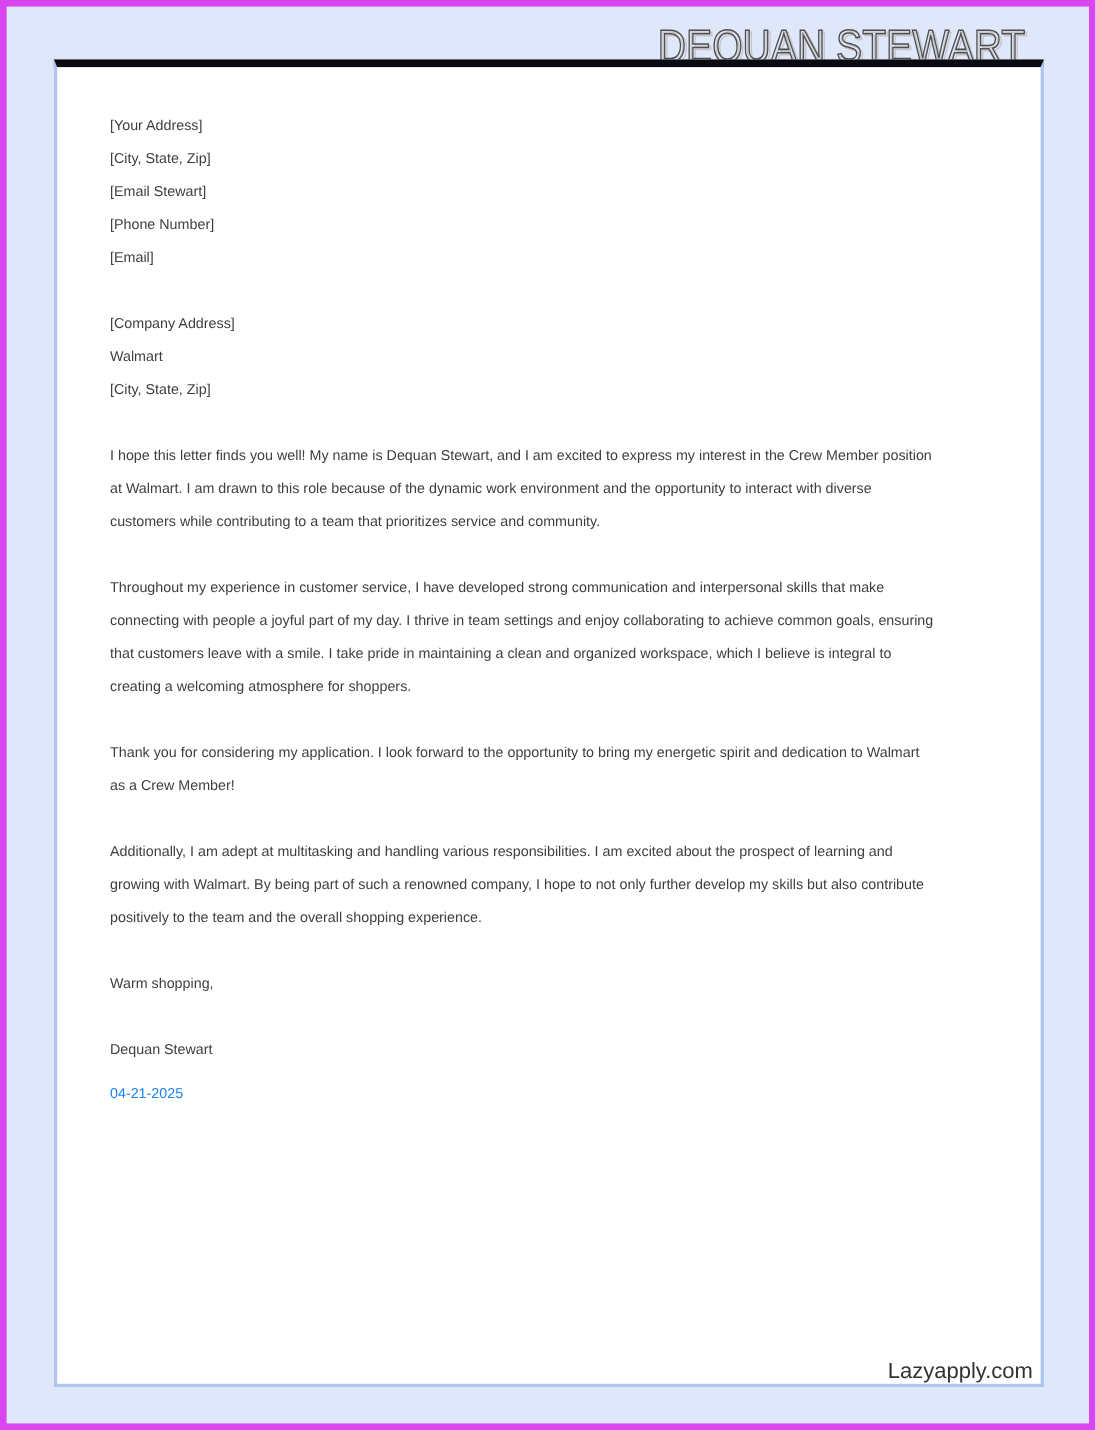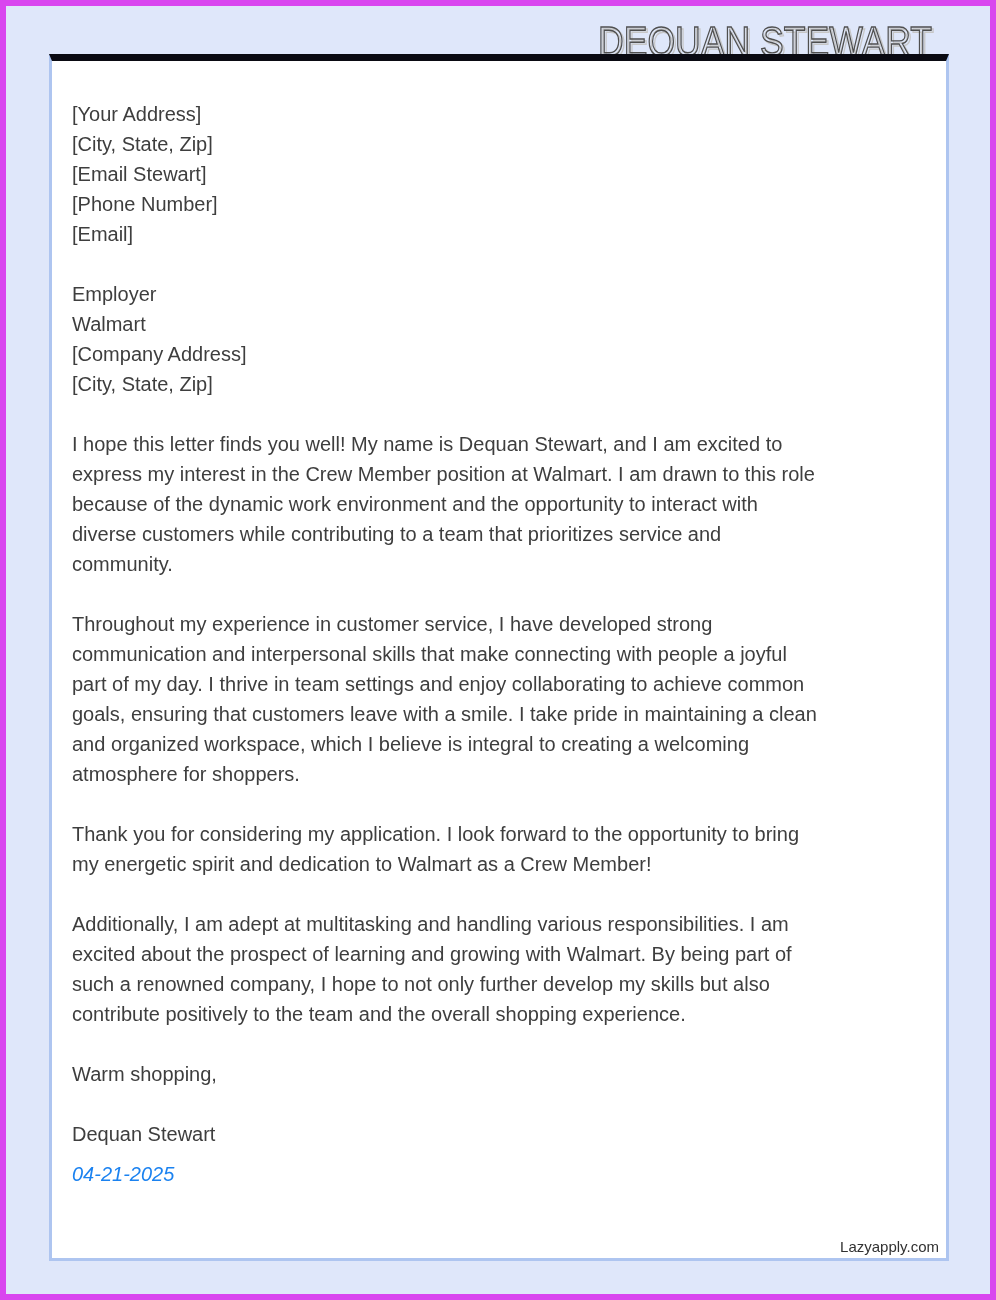--- a/index.html
+++ b/index.html
@@ -35,39 +35,38 @@
     top: 48px;
     width: 900px;
     height: 1207px;
     background: #ffffff;
     border-top: 7px solid #0a0a12;
     border-left: 3px solid #aec5f0;
     border-right: 3px solid #aec5f0;
     border-bottom: 3px solid #aec5f0;
   }
   .letter {
-    padding: 38px 0 0 20px;
+    padding: 38px 0 0 48px;
     width: 798px; 
     color: #3e3e3e;
-    font-size: 20px;
+    font-size: 13px;
     line-height: 30px;
   }
   .letter .block { margin-bottom: 30px; width: 750px; }
   .letter .line { display: block; }
   .signature-block { margin-bottom: 10px !important; }
   .date-line {
     color: #1b82f0;
     cursor: pointer;
-    font-style: italic;
   }
   .watermark {
     position: absolute;
     right: 7px;
     bottom: 2px;
-    font-size: 15px;
+    font-size: 20px;
     color: #313131;
     line-height: 18px;
   }
 </style>
 </head>
 <body>
 
 <div class="frame">
 
   <svg class="name-svg" viewBox="0 0 400 58" aria-hidden="false">
@@ -80,23 +79,22 @@
 
       <div class="block">
         <span class="line">[Your Address]</span>
         <span class="line">[City, State, Zip]</span>
         <span class="line">[Email Stewart]</span>
         <span class="line">[Phone Number]</span>
         <span class="line">[Email]</span>
       </div>
 
       <div class="block">
-        <span class="line">Employer</span>
+        <span class="line">[Company Address]</span>
         <span class="line">Walmart</span>
-        <span class="line">[Company Address]</span>
         <span class="line">[City, State, Zip]</span>
       </div>
 
 
       <div class="block">I hope this letter finds you well! My name is Dequan Stewart, and I am excited to express my interest in the Crew Member position at Walmart. I am drawn to this role because of the dynamic work environment and the opportunity to interact with diverse customers while contributing to a team that prioritizes service and community.</div>
 
       <div class="block">Throughout my experience in customer service, I have developed strong communication and interpersonal skills that make connecting with people a joyful part of my day. I thrive in team settings and enjoy collaborating to achieve common goals, ensuring that customers leave with a smile. I take pride in maintaining a clean and organized workspace, which I believe is integral to creating a welcoming atmosphere for shoppers.</div>
 
       <div class="block">Thank you for considering my application. I look forward to the opportunity to bring my energetic spirit and dedication to Walmart as a Crew Member!</div>
 

